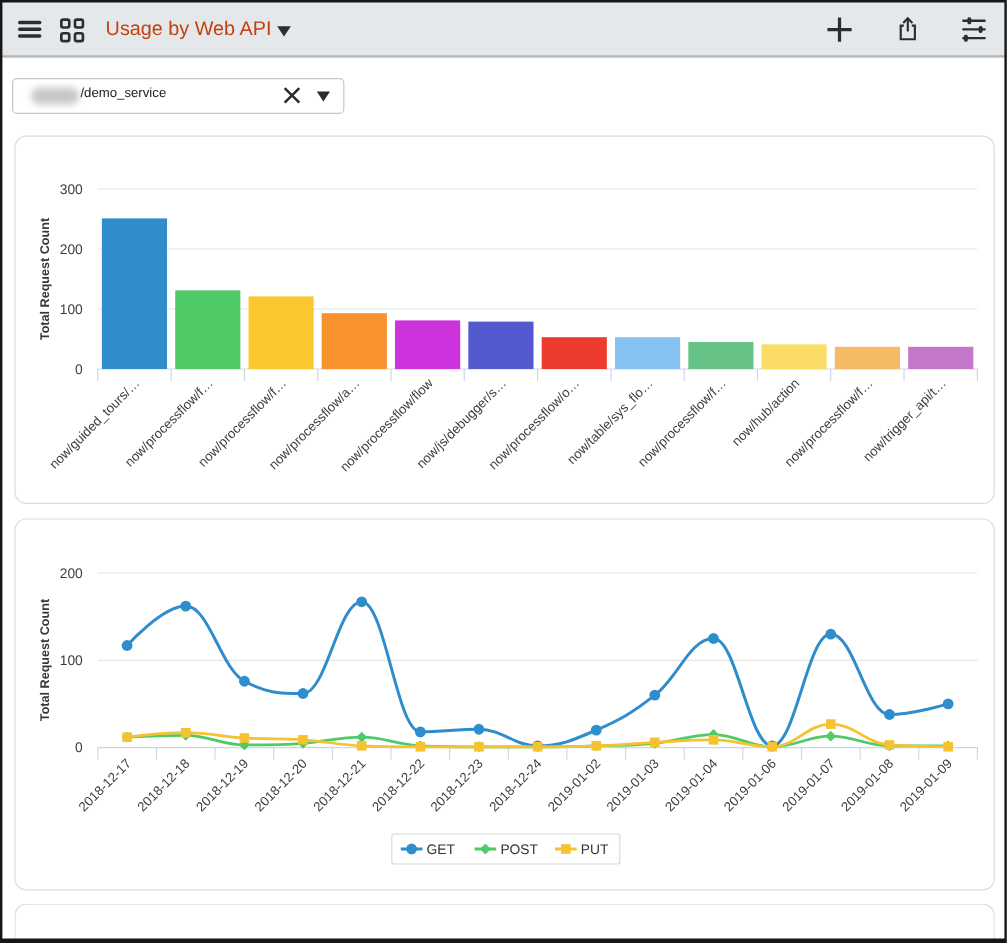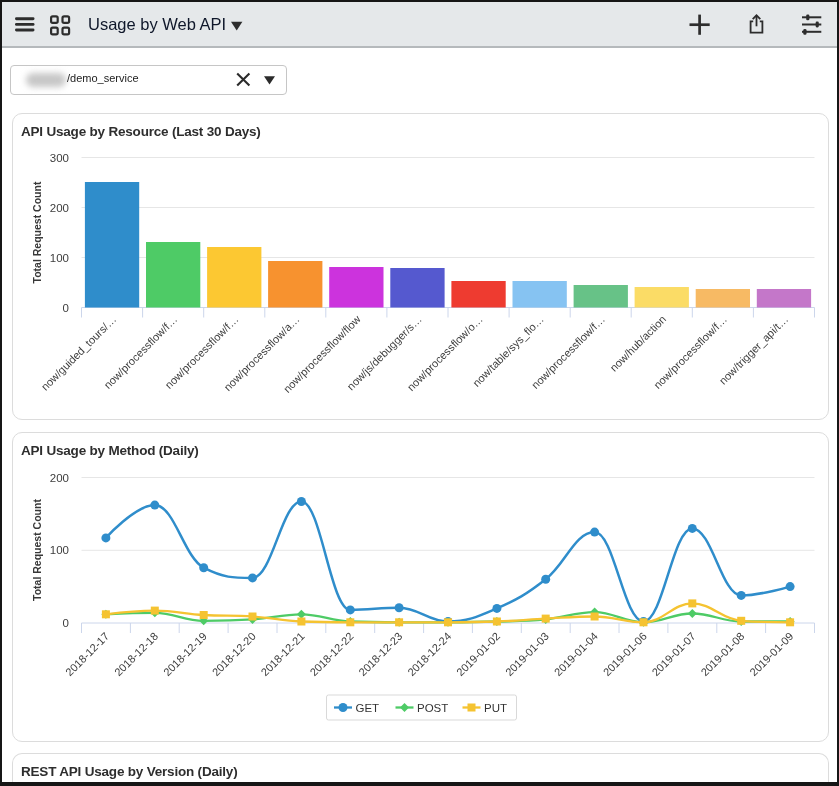--- a/index.html
+++ b/index.html
@@ -1,20 +1,20 @@
 <!DOCTYPE html>
 <html><head>
 <meta charset="utf-8">
 <style>
 * { margin:0; padding:0; box-sizing:border-box; }
 html,body { width:839px; height:786px; background:#fff; font-family:"Liberation Sans", sans-serif; overflow:hidden; }
 .page { position:absolute; left:0; top:0; width:839px; height:786px; background:#fff; }
 .frame { position:absolute; left:0; top:0; width:839px; height:786px; border:2px solid #161616; border-bottom-width:4px; z-index:50; pointer-events:none; }
 .hdr { position:absolute; left:0px; top:0px; width:839px; height:48px; background:#e5e8ea; border-bottom:2px solid #b5b9bc; }
-.title { position:absolute; left:88px; top:15px; font-size:16.5px; color:#0f172a; }
+.title { position:absolute; left:88px; top:15px; font-size:16.5px; color:#c2410c; }
 .dd { position:absolute; left:10px; top:64.5px; width:277px; height:30px; background:#fff; border:1px solid #c6c6c6; border-radius:4px; }
 .blob { position:absolute; left:26px; top:72.5px; width:40px; height:14px; background:#c7c7c7; border-radius:7px; filter:blur(3px); }
 .ddtext { position:absolute; left:67px; top:72px; font-size:11px; color:#222; }
 .panel { position:absolute; left:11.5px; width:817.5px; background:#fff; border:1px solid #dcdcdc; border-radius:10px; }
 .p1 { top:113px; height:307px; }
 .p2 { top:432px; height:310px; }
 .p3 { top:753px; height:60px; border-bottom:none; border-bottom-left-radius:0; border-bottom-right-radius:0; }
 .ptitle { position:absolute; left:21px; font-size:13.5px; font-weight:bold; color:#2e2e2e; letter-spacing:-0.2px; }
 </style>
 </head>
@@ -45,21 +45,20 @@
 <rect x="803.3" y="28.900000000000002" width="3.2" height="5.8" rx="1.3" fill="#2d2d2d"></rect>
 </svg>
   <div class="dd"></div>
   <div class="blob"></div>
   <div class="ddtext">/demo_service</div>
   <svg style="position:absolute;left:0;top:60" width="300" height="40" viewBox="0 0 300 40">
 <path d="M237.2 13.4 L249.4 25.6 M249.4 13.4 L237.2 25.6" stroke="#2b2b2b" stroke-width="2.1" fill="none"></path>
 <path d="M264 16.2 h11 l-5.5 8.4 Z" fill="#2b2b2b"></path>
 </svg>
   <div class="panel p1"></div>
-  <div class="ptitle" style="top:124px">API Usage by Resource (Last 30 Days)</div>
   <svg style="position:absolute;left:11.5px;top:113px" width="818" height="307" viewBox="0 0 818 307">
 <line x1="69.5" y1="44.5" x2="802.5" y2="44.5" stroke="#e6e6e6" stroke-width="1"></line>
 <text x="57" y="48.5" text-anchor="end" font-family="&quot;Liberation Sans&quot;, sans-serif" font-size="11.5" fill="#3d3d3d">300</text>
 <line x1="69.5" y1="94.5" x2="802.5" y2="94.5" stroke="#e6e6e6" stroke-width="1"></line>
 <text x="57" y="98.5" text-anchor="end" font-family="&quot;Liberation Sans&quot;, sans-serif" font-size="11.5" fill="#3d3d3d">200</text>
 <line x1="69.5" y1="144.5" x2="802.5" y2="144.5" stroke="#e6e6e6" stroke-width="1"></line>
 <text x="57" y="148.5" text-anchor="end" font-family="&quot;Liberation Sans&quot;, sans-serif" font-size="11.5" fill="#3d3d3d">100</text>
 <text x="57" y="198.5" text-anchor="end" font-family="&quot;Liberation Sans&quot;, sans-serif" font-size="11.5" fill="#3d3d3d">0</text>
 <line x1="69.5" y1="194.5" x2="802.5" y2="194.5" stroke="#ccd6eb" stroke-width="1"></line>
 <line x1="69.5" y1="194.5" x2="69.5" y2="204.5" stroke="#ccd6eb" stroke-width="1"></line>
@@ -95,21 +94,20 @@
 <text transform="translate(410.5,207.0) rotate(-45)" text-anchor="end" font-family="&quot;Liberation Sans&quot;, sans-serif" font-size="11" fill="#3d3d3d">now/js/debugger/s…</text>
 <text transform="translate(471.5,207.0) rotate(-45)" text-anchor="end" font-family="&quot;Liberation Sans&quot;, sans-serif" font-size="11" fill="#3d3d3d">now/processflow/o…</text>
 <text transform="translate(532.6,207.0) rotate(-45)" text-anchor="end" font-family="&quot;Liberation Sans&quot;, sans-serif" font-size="11" fill="#3d3d3d">now/table/sys_flo…</text>
 <text transform="translate(593.7,207.0) rotate(-45)" text-anchor="end" font-family="&quot;Liberation Sans&quot;, sans-serif" font-size="11" fill="#3d3d3d">now/processflow/f…</text>
 <text transform="translate(654.8,207.0) rotate(-45)" text-anchor="end" font-family="&quot;Liberation Sans&quot;, sans-serif" font-size="11" fill="#3d3d3d">now/hub/action</text>
 <text transform="translate(715.9,207.0) rotate(-45)" text-anchor="end" font-family="&quot;Liberation Sans&quot;, sans-serif" font-size="11" fill="#3d3d3d">now/processflow/f…</text>
 <text transform="translate(777.0,207.0) rotate(-45)" text-anchor="end" font-family="&quot;Liberation Sans&quot;, sans-serif" font-size="11" fill="#3d3d3d">now/trigger_api/t…</text>
 <text transform="translate(29,119.5) rotate(-90)" text-anchor="middle" font-family="&quot;Liberation Sans&quot;, sans-serif" font-size="10.5" font-weight="bold" fill="#383838">Total Request Count</text>
 </svg>
   <div class="panel p2"></div>
-  <div class="ptitle" style="top:443px">API Usage by Method (Daily)</div>
   <svg style="position:absolute;left:11.5px;top:432px" width="818" height="310" viewBox="0 0 818 310">
 <line x1="69.5" y1="45.5" x2="802.5" y2="45.5" stroke="#e6e6e6" stroke-width="1"></line>
 <text x="57" y="49.5" text-anchor="end" font-family="&quot;Liberation Sans&quot;, sans-serif" font-size="11.5" fill="#3d3d3d">200</text>
 <line x1="69.5" y1="118.3" x2="802.5" y2="118.3" stroke="#e6e6e6" stroke-width="1"></line>
 <text x="57" y="122.3" text-anchor="end" font-family="&quot;Liberation Sans&quot;, sans-serif" font-size="11.5" fill="#3d3d3d">100</text>
 <text x="57" y="195.0" text-anchor="end" font-family="&quot;Liberation Sans&quot;, sans-serif" font-size="11.5" fill="#3d3d3d">0</text>
 <line x1="69.5" y1="191.0" x2="802.5" y2="191.0" stroke="#ccd6eb" stroke-width="1"></line>
 <line x1="69.5" y1="191.0" x2="69.5" y2="201.0" stroke="#ccd6eb" stroke-width="1"></line>
 <line x1="118.4" y1="191.0" x2="118.4" y2="201.0" stroke="#ccd6eb" stroke-width="1"></line>
 <line x1="167.2" y1="191.0" x2="167.2" y2="201.0" stroke="#ccd6eb" stroke-width="1"></line>
@@ -195,14 +193,13 @@
 <circle cx="331.0" cy="275.5" r="4.5" fill="#2f8dcb"></circle>
 <text x="343.5" y="279.5" font-family="&quot;Liberation Sans&quot;, sans-serif" font-size="11.5" fill="#333">GET</text>
 <line x1="383.5" y1="275.5" x2="401.5" y2="275.5" stroke="#4ecb66" stroke-width="2.3"></line>
 <path d="M392.5 271.0 L397.0 275.5 L392.5 280.0 L388.0 275.5 Z" fill="#4ecb66"></path>
 <text x="405.0" y="279.5" font-family="&quot;Liberation Sans&quot;, sans-serif" font-size="11.5" fill="#333">POST</text>
 <line x1="450.5" y1="275.5" x2="468.5" y2="275.5" stroke="#f5c331" stroke-width="2.3"></line>
 <rect x="455.5" y="271.5" width="8" height="8" fill="#f5c331"></rect>
 <text x="472.0" y="279.5" font-family="&quot;Liberation Sans&quot;, sans-serif" font-size="11.5" fill="#333">PUT</text>
 </svg>
   <div class="panel p3"></div>
-  <div class="ptitle" style="top:764px">REST API Usage by Version (Daily)</div>
 </div>
 
 </body></html>

